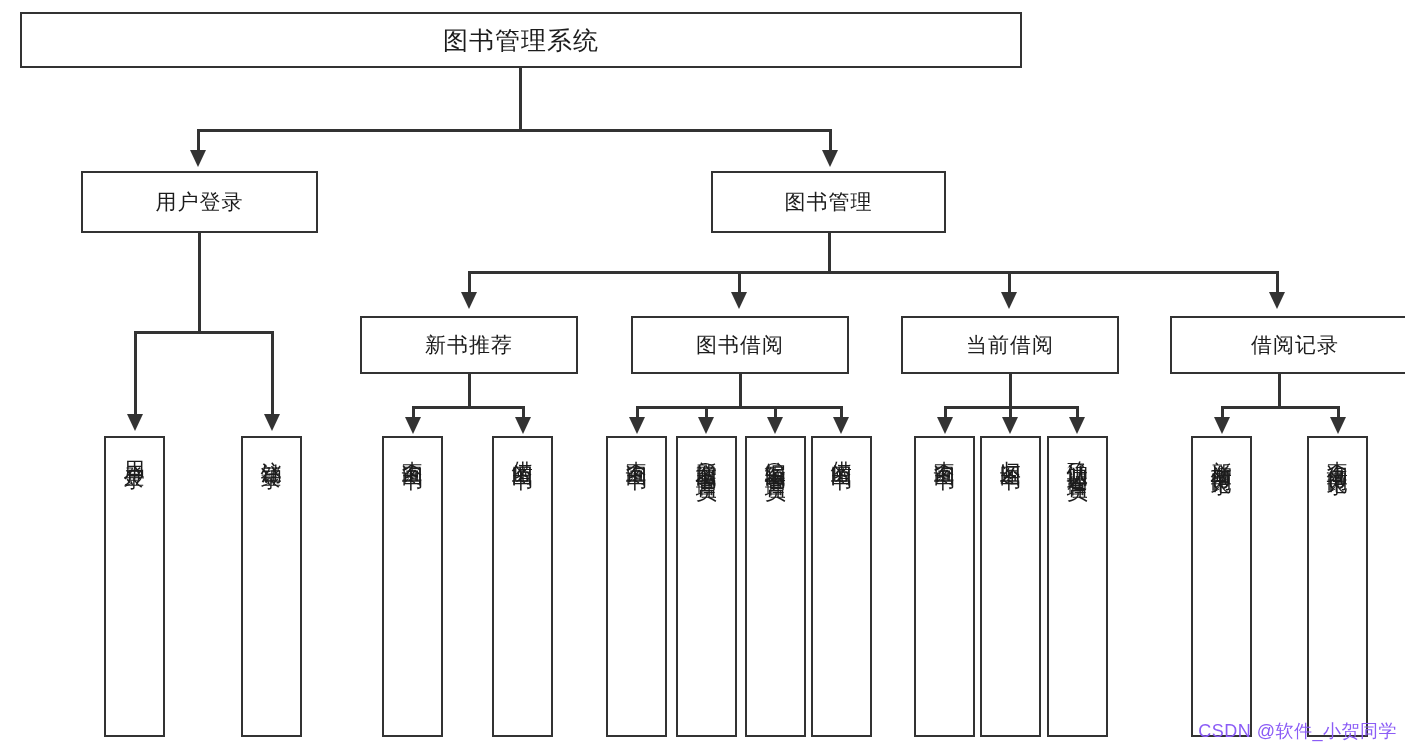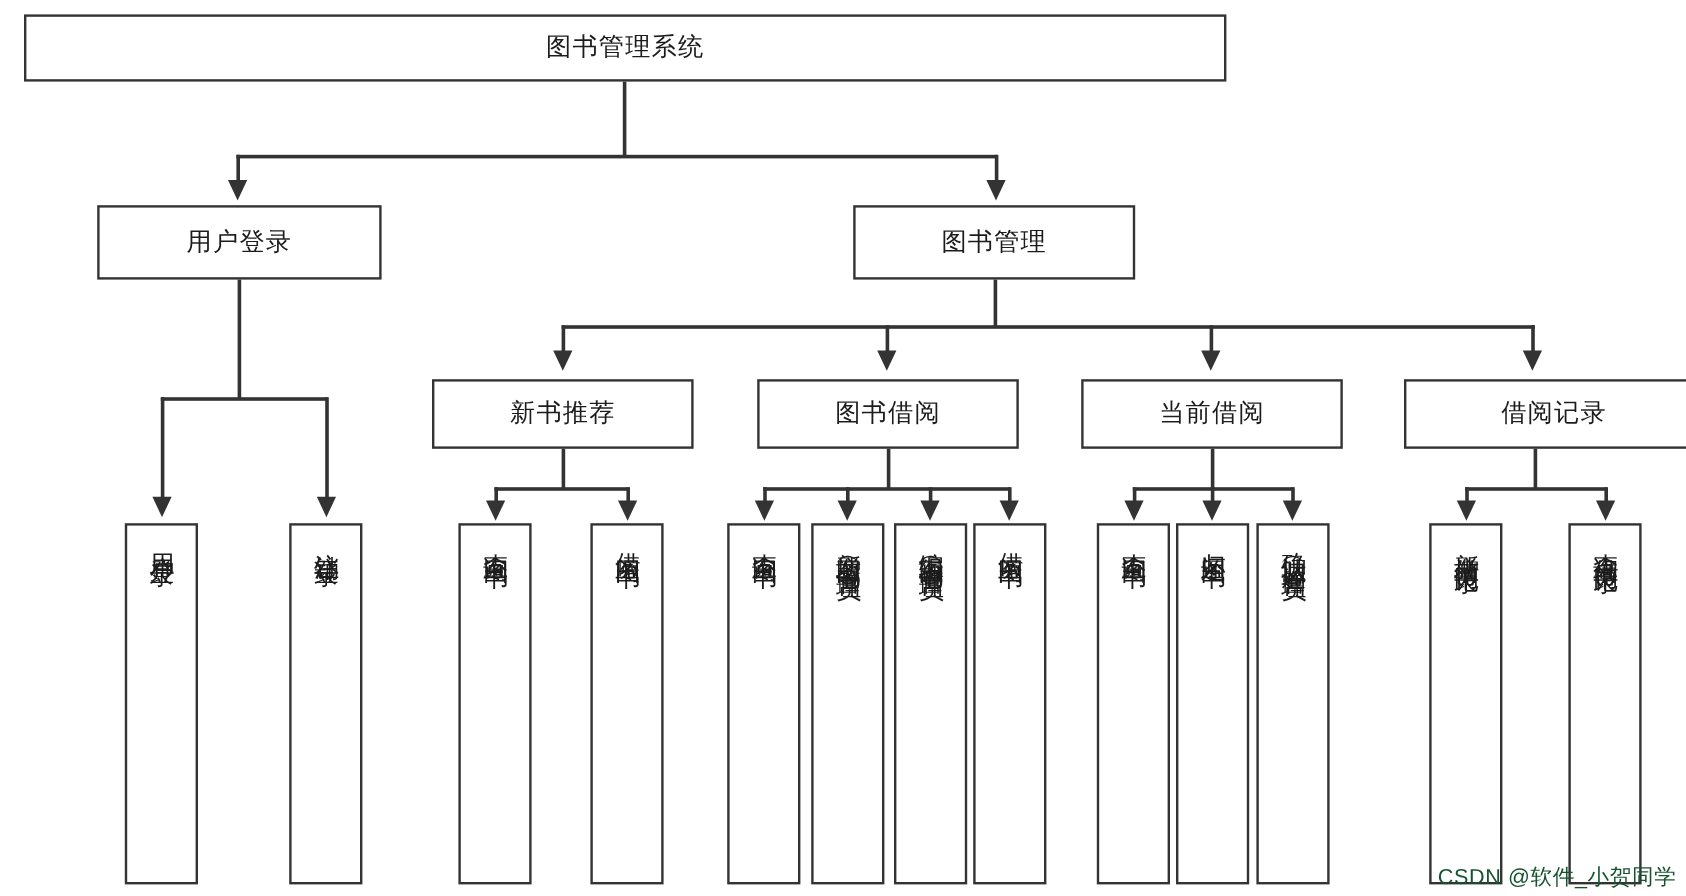--- a/index.html
+++ b/index.html
@@ -26,21 +26,21 @@
     text-align:center;
   }
   .node .label{
     font-size:21px;
     line-height:1.15;
     letter-spacing:1px;
     color:#1c1c1c;
     white-space:nowrap;
   }
   
-  .node.root .label{font-size:21px;}
+  .node.root .label{font-size:25px;}
   
   .node.lvl2 .label{font-size:21px;}
   
   .node.leaf{
     align-items:flex-start;
     justify-content:center;
     padding-top:6px;
   }
   .node.leaf .label{
     writing-mode:vertical-rl;
@@ -61,21 +61,21 @@
     border-left:8px solid transparent;
     border-right:8px solid transparent;
     border-top:17px solid #333333;
   }
   
   #watermark{
     position:absolute;
     right:8px;
     bottom:4px;
     font-size:18px;
-    color:#14532d;
+    color:#8b5cf6;
     letter-spacing:.5px;
     white-space:nowrap;
     pointer-events:none;
     margin-top:25px;
   }
 </style>
 </head>
 <body>
 
 <div id="canvas">

